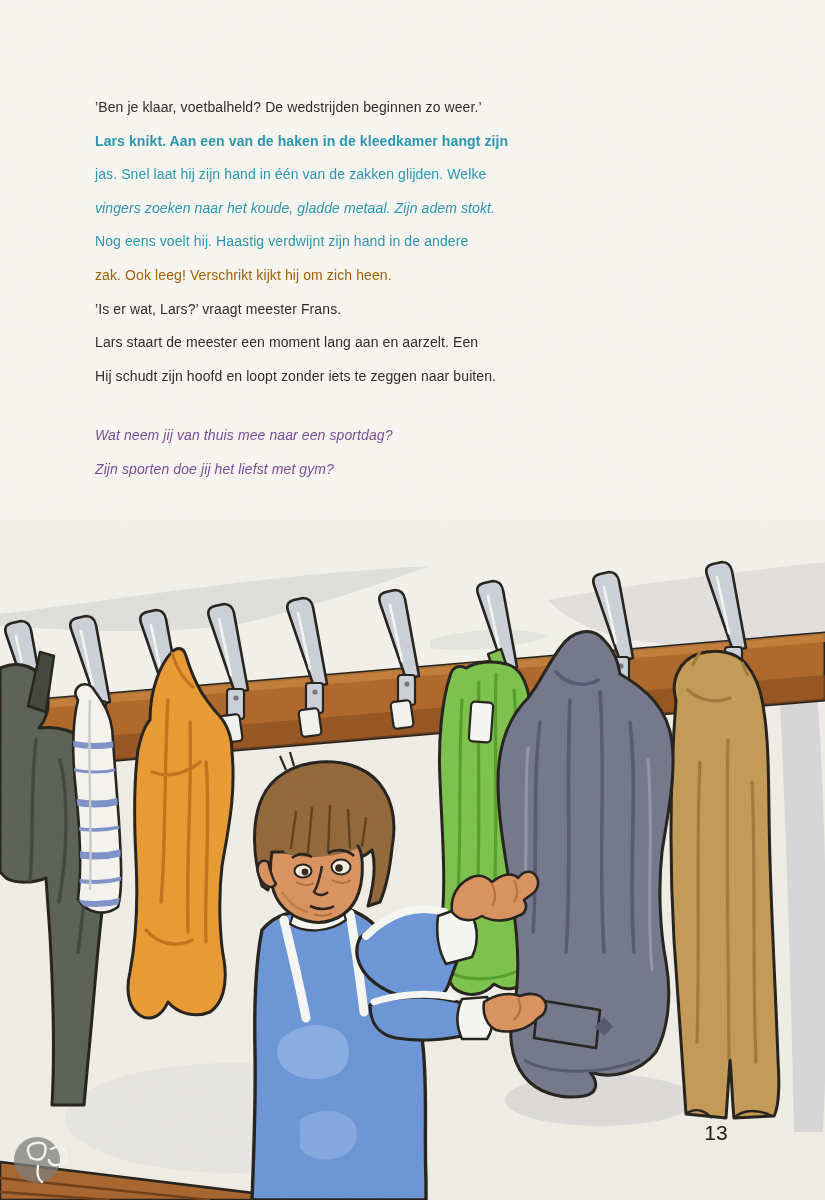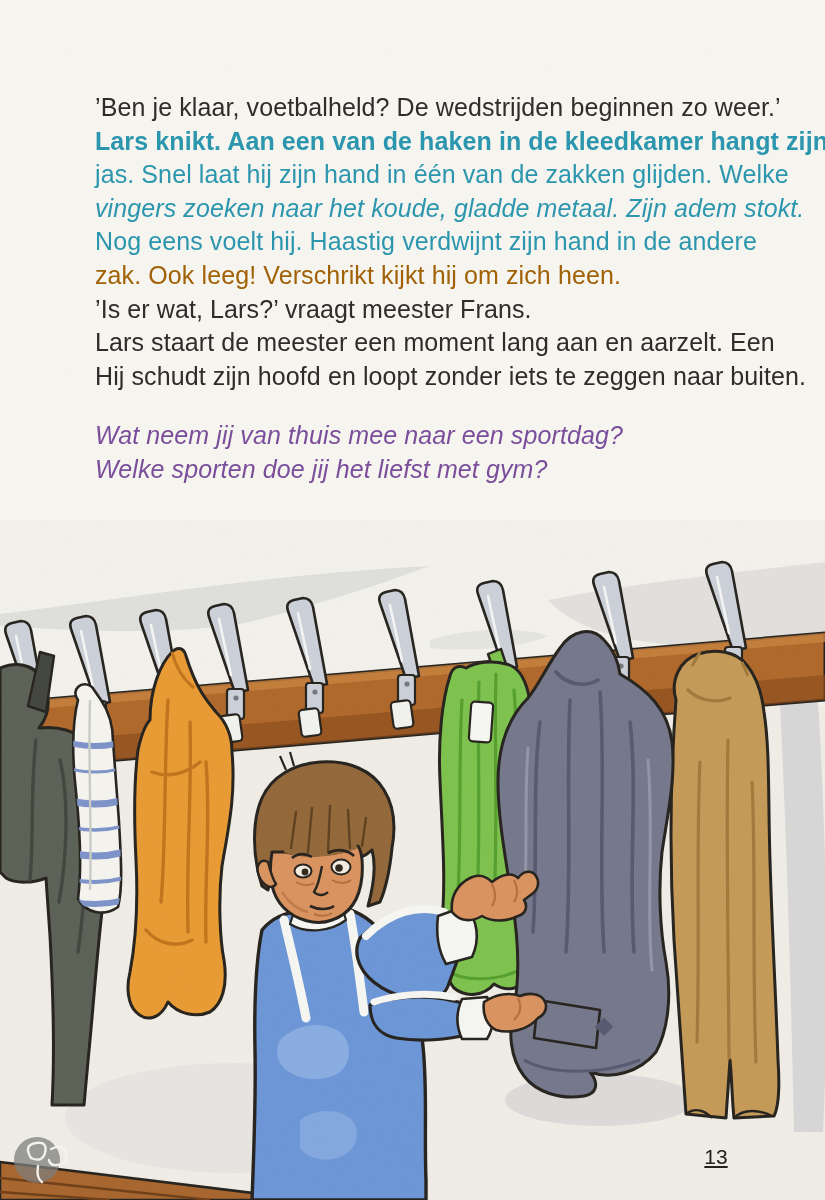--- a/index.html
+++ b/index.html
@@ -15,25 +15,25 @@
     --hair:#93683a; --hairShade:#5e4120;
     --sweater:#6c96d7; --sweaterLight:#93b3e4; --sweaterDark:#4f77b8;
     --white:#f6f6f2; --bench:#a8652e; --benchLine:#6f3f17; --shadow:#aeb4bd;
     --watermark:#7e7d7b;
   }
   html,body{margin:0;padding:0;background:#e8e6e1;}
   .page{position:relative;width:825px;height:1200px;background:var(--paper);
         overflow:hidden;font-family:"Liberation Sans",sans-serif;}
   .illustration{position:absolute;left:0;top:0;z-index:1;}
   .textblock{position:absolute;left:95px;top:91px;width:665px;z-index:2;}
-  .line{font-size:25px;line-height:33.6px;letter-spacing:.1px;white-space:nowrap;}
+  .line{font-size:14px;line-height:33.6px;letter-spacing:.1px;white-space:nowrap;}
   .questions{margin-top:26px;}
   .questions .line{font-style:italic;}
-  .pagenum{position:absolute;left:694px;top:1145px;width:44px;z-index:3;
-           font-size:21px;color:#23211e;text-align:center;text-decoration:underline;}
+  .pagenum{position:absolute;left:694px;top:1121px;width:44px;z-index:3;
+           font-size:21px;color:#23211e;text-align:center;}
   
   .s-ink{stroke:var(--ink);stroke-linejoin:round;stroke-linecap:round;}
   .f-none{fill:none;}
 </style>
 </head>
 <body>
 
 <div class="page">
 
   <svg class="illustration" width="825" height="1200" viewBox="0 0 825 1200" xmlns="http://www.w3.org/2000/svg">
@@ -255,18 +255,18 @@
       <div class="line" style="color: rgb(43, 150, 174);">jas. Snel laat hij zijn hand in één van de zakken glijden. Welke</div>
       <div class="line" style="color: rgb(43, 150, 174); font-style: italic;">vingers zoeken naar het koude, gladde metaal. Zijn adem stokt.</div>
       <div class="line" style="color: rgb(43, 150, 174);">Nog eens voelt hij. Haastig verdwijnt zijn hand in de andere</div>
       <div class="line" style="color: #a16207;">zak. Ook leeg! Verschrikt kijkt hij om zich heen.</div>
       <div class="line" style="color: rgb(47, 45, 42);">’Is er wat, Lars?’ vraagt meester Frans.</div>
       <div class="line" style="color: rgb(47, 45, 42);">Lars staart de meester een moment lang aan en aarzelt. Een</div>
       <div class="line" style="color: rgb(47, 45, 42);">Hij schudt zijn hoofd en loopt zonder iets te zeggen naar buiten.</div>
     </div>
     <div class="questions">
       <div class="line" style="color: rgb(122, 78, 154);">Wat neem jij van thuis mee naar een sportdag?</div>
-      <div class="line" style="color: rgb(122, 78, 154);">Welke sporten doe jij het liefst met gym?</div>
+      <div class="line" style="color: rgb(122, 78, 154);">Zijn sporten doe jij het liefst met gym?</div>
     </div>
   </div>
 
   <div class="pagenum">13</div>
 </div>
 
 </body></html>

